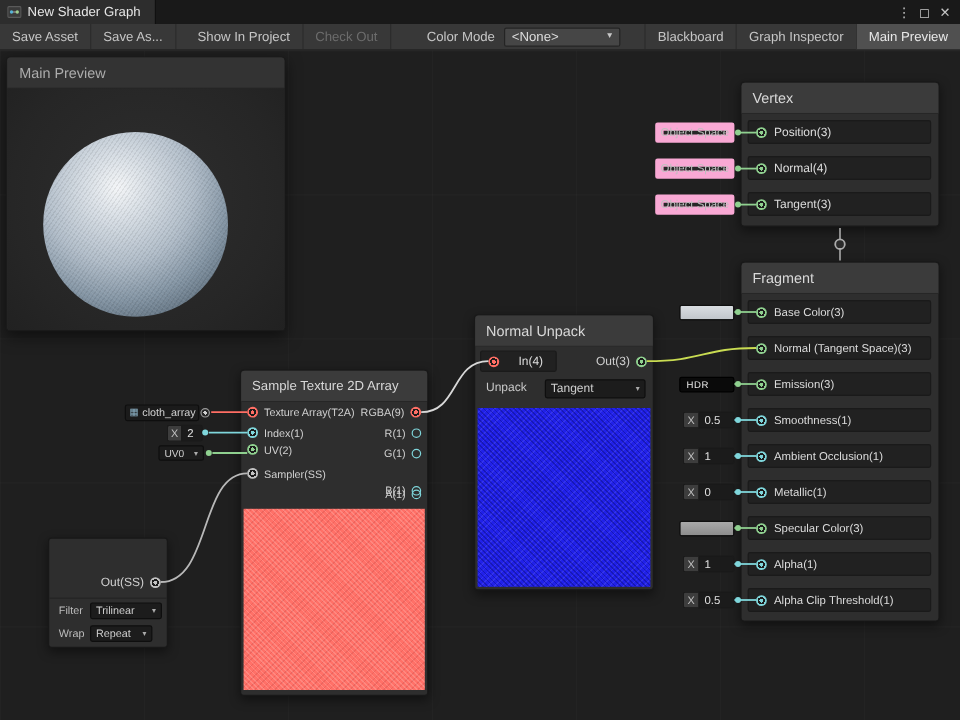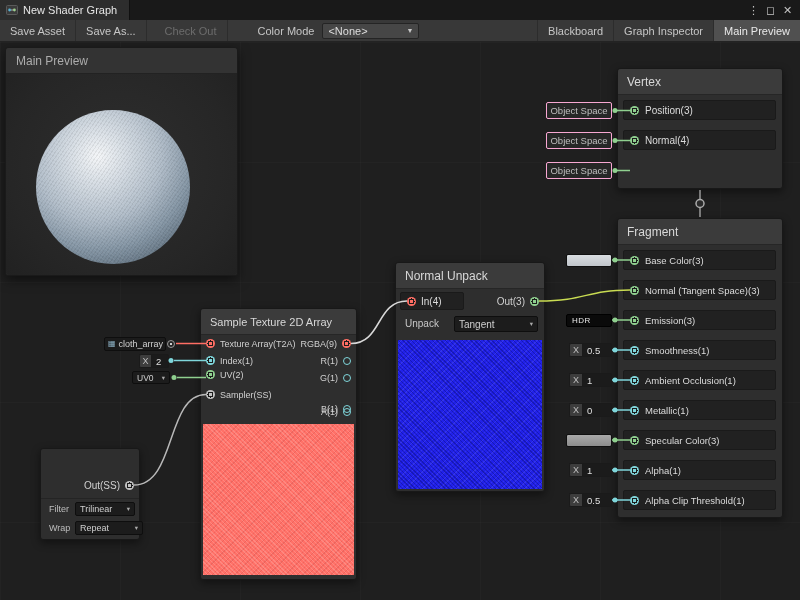--- a/index.html
+++ b/index.html
@@ -34,21 +34,21 @@
   .node-header{height:26px;display:flex;align-items:center;padding:0 9px;background:#3B3B3B;color:#D8D8D8;font-size:12px;border-bottom:1px solid #262626;border-radius:3px 3px 0 0;white-space:nowrap;}
   .slot{position:absolute;left:5px;width:153px;height:20px;background:#212121;border:1px solid #1A1A1A;border-radius:2px;display:flex;align-items:center;gap:6px;padding:0 6px;}
   .slot-label{font-size:9.5px;color:#DCDCDC;white-space:nowrap;}
   .port{width:9px;height:9px;border-radius:50%;flex:none;}
   .ring-green{background:radial-gradient(circle,#8FD08F 0 1.6px,#1C1C1C 1.6px 3px,#8FD08F 3px);}
   .ring-cyan{background:radial-gradient(circle,#7FD6DB 0 1.6px,#1C1C1C 1.6px 3px,#7FD6DB 3px);}
   .ring-red{background:radial-gradient(circle,#FF6E64 0 1.6px,#1C1C1C 1.6px 3px,#FF6E64 3px);}
   .ring-gray{background:radial-gradient(circle,#C2C2C2 0 1.6px,#1C1C1C 1.6px 3px,#C2C2C2 3px);}
   .hollow-cyan{width:8px;height:8px;border:1px solid #7FD6DB;border-radius:50%;background:transparent;flex:none;}
 
-  .space-dd{position:absolute;width:66px;height:17px;background:#272727;border:1px solid #f9a8d4;border-radius:2px;color:#BFBFBF;font-size:9.5px;display:flex;align-items:center;justify-content:center;z-index:10;white-space:nowrap;}
+  .space-dd{position:absolute;width:66px;height:17px;background:#272727;border:7px solid #f9a8d4;border-radius:2px;color:#BFBFBF;font-size:9.5px;display:flex;align-items:center;justify-content:center;z-index:10;white-space:nowrap;}
 
   .swatch{position:absolute;width:46px;height:13px;border:1px solid #101010;border-radius:2px;z-index:10;}
   .swatch.light{background:linear-gradient(180deg,#D9DDE1,#C1C6CB);}
   .swatch.gray{background:linear-gradient(180deg,#A9A9A9,#8D8D8D);}
   .hdr-swatch{position:absolute;width:46px;height:13px;background:#0A0A0A;border:1px solid #000;border-radius:2px;color:#E8E8E8;font-size:8px;display:flex;align-items:center;padding-left:5px;letter-spacing:.5px;z-index:10;}
   .floatw{position:absolute;height:14px;display:flex;z-index:10;}
   .floatw .axis{width:13px;background:#3D3D3D;border:1px solid #1A1A1A;border-right:none;color:#C0C0C0;font-size:9px;display:flex;align-items:center;justify-content:center;border-radius:2px 0 0 2px;}
   .floatw .val{width:30px;background:#1B1B1B;border:1px solid #1A1A1A;color:#E0E0E0;font-size:9.5px;display:flex;align-items:center;padding-left:4px;border-radius:0 2px 2px 0;}
 
   .io-row{position:absolute;height:17px;display:flex;align-items:center;gap:5px;font-size:9px;color:#D0D0D0;white-space:nowrap;z-index:10;}
@@ -101,20 +101,21 @@
       <span>⋮</span>
       <span>◻</span>
       <span>✕</span>
     </div>
   </div>
 
   <div class="toolbar">
     <div class="tb-btn">Save Asset</div>
     <div class="tb-btn">Save As...</div>
     <div style="width:8px"></div>
+    <div class="tb-btn">Show In Project</div>
     <div class="tb-btn disabled">Check Out</div>
     <div class="cm-label">Color Mode</div>
     <div class="cm-dd">
       <span>&lt;None&gt;</span>
       <span class="arr">▼</span>
     </div>
     <div class="tb-right">
       <div class="tb-btn">Blackboard</div>
       <div class="tb-btn">Graph Inspector</div>
       <div class="tb-btn active">Main Preview</div>
@@ -133,20 +134,24 @@
   <div class="node" style="left:617px;top:68px;width:166px;height:121px">
     <div class="node-header">Vertex</div>
     <div class="slot" style="top:31px">
       <span class="port ring-green"></span>
       <span class="slot-label" style="font-size:10px">Position(3)</span>
     </div>
     <div class="slot" style="top:61px">
       <span class="port ring-green"></span>
       <span class="slot-label" style="font-size:10px">Normal(4)</span>
     </div>
+    <div class="slot" style="top:91px">
+      <span class="port ring-green"></span>
+      <span class="slot-label" style="font-size:10px">Tangent(3)</span>
+    </div>
   </div>
   <div class="space-dd" style="left:546px;top:102px">Object Space</div>
   <div class="space-dd" style="left:546px;top:132px">Object Space</div>
   <div class="space-dd" style="left:546px;top:162px">Object Space</div>
 
   <div class="node" style="left:617px;top:218px;width:166px;height:300px">
     <div class="node-header">Fragment</div>
     <div class="slot" style="top:31px">
       <span class="port ring-green"></span>
       <span class="slot-label">Base Color(3)</span>
@@ -261,21 +266,21 @@
     <span class="axis" style="width:12px">X</span>
     <span class="val" style="width:18px">2</span>
   </div>
   <div class="dd" style="position:absolute;left:132px;top:371px;width:38px;height:13px;font-size:8.5px">
     <span>UV0</span>
     <span class="arr">▾</span>
   </div>
 
   <div class="node" style="left:395px;top:262px;width:150px;height:230px">
     <div class="node-header">Normal Unpack</div>
-    <div class="slot" style="left:4px;top:29px;width:64px;height:18px;gap:5px">
+    <div class="slot" style="left:4px;top:29px;width:64px;height:18px;gap:16px">
       <span class="port ring-red"></span>
       <span class="slot-label" style="font-size:10px">In(4)</span>
     </div>
     <div class="io-row" style="right:5px;top:29px;height:18px;font-size:10px">
       <span>Out(3)</span>
       <span class="port ring-green"></span>
     </div>
     <div style="position:absolute;left:9px;top:55px;font-size:10px;color:#C8C8C8">Unpack</div>
     <div class="dd" style="position:absolute;left:58px;top:53px;width:84px;height:16px;font-size:10px">
       <span>Tangent</span>
@@ -289,21 +294,21 @@
       <span>Out(SS)</span>
       <span class="port ring-gray"></span>
     </div>
     <div class="divider" style="top:49px"></div>
     <div style="position:absolute;left:8px;top:55px;font-size:9px;color:#BDBDBD">Filter</div>
     <div class="dd" style="position:absolute;left:34px;top:53px;width:60px;height:14px;font-size:9px">
       <span>Trilinear</span>
       <span class="arr">▾</span>
     </div>
     <div style="position:absolute;left:8px;top:74px;font-size:9px;color:#BDBDBD">Wrap</div>
-    <div class="dd" style="position:absolute;left:34px;top:72px;width:68px;height:14px;font-size:9px">
+    <div class="dd" style="position:absolute;left:34px;top:72px;width:52px;height:14px;font-size:9px">
       <span>Repeat</span>
       <span class="arr">▾</span>
     </div>
   </div>
 
   <svg class="wires">
     <g fill="none" stroke-width="1.5">
       <path d="M176,343.5 H206" stroke="#FF6E64"></path>
       <path d="M174,360.5 H206" stroke="#7FD6DB"></path>
       <g stroke="#8FD08F">

